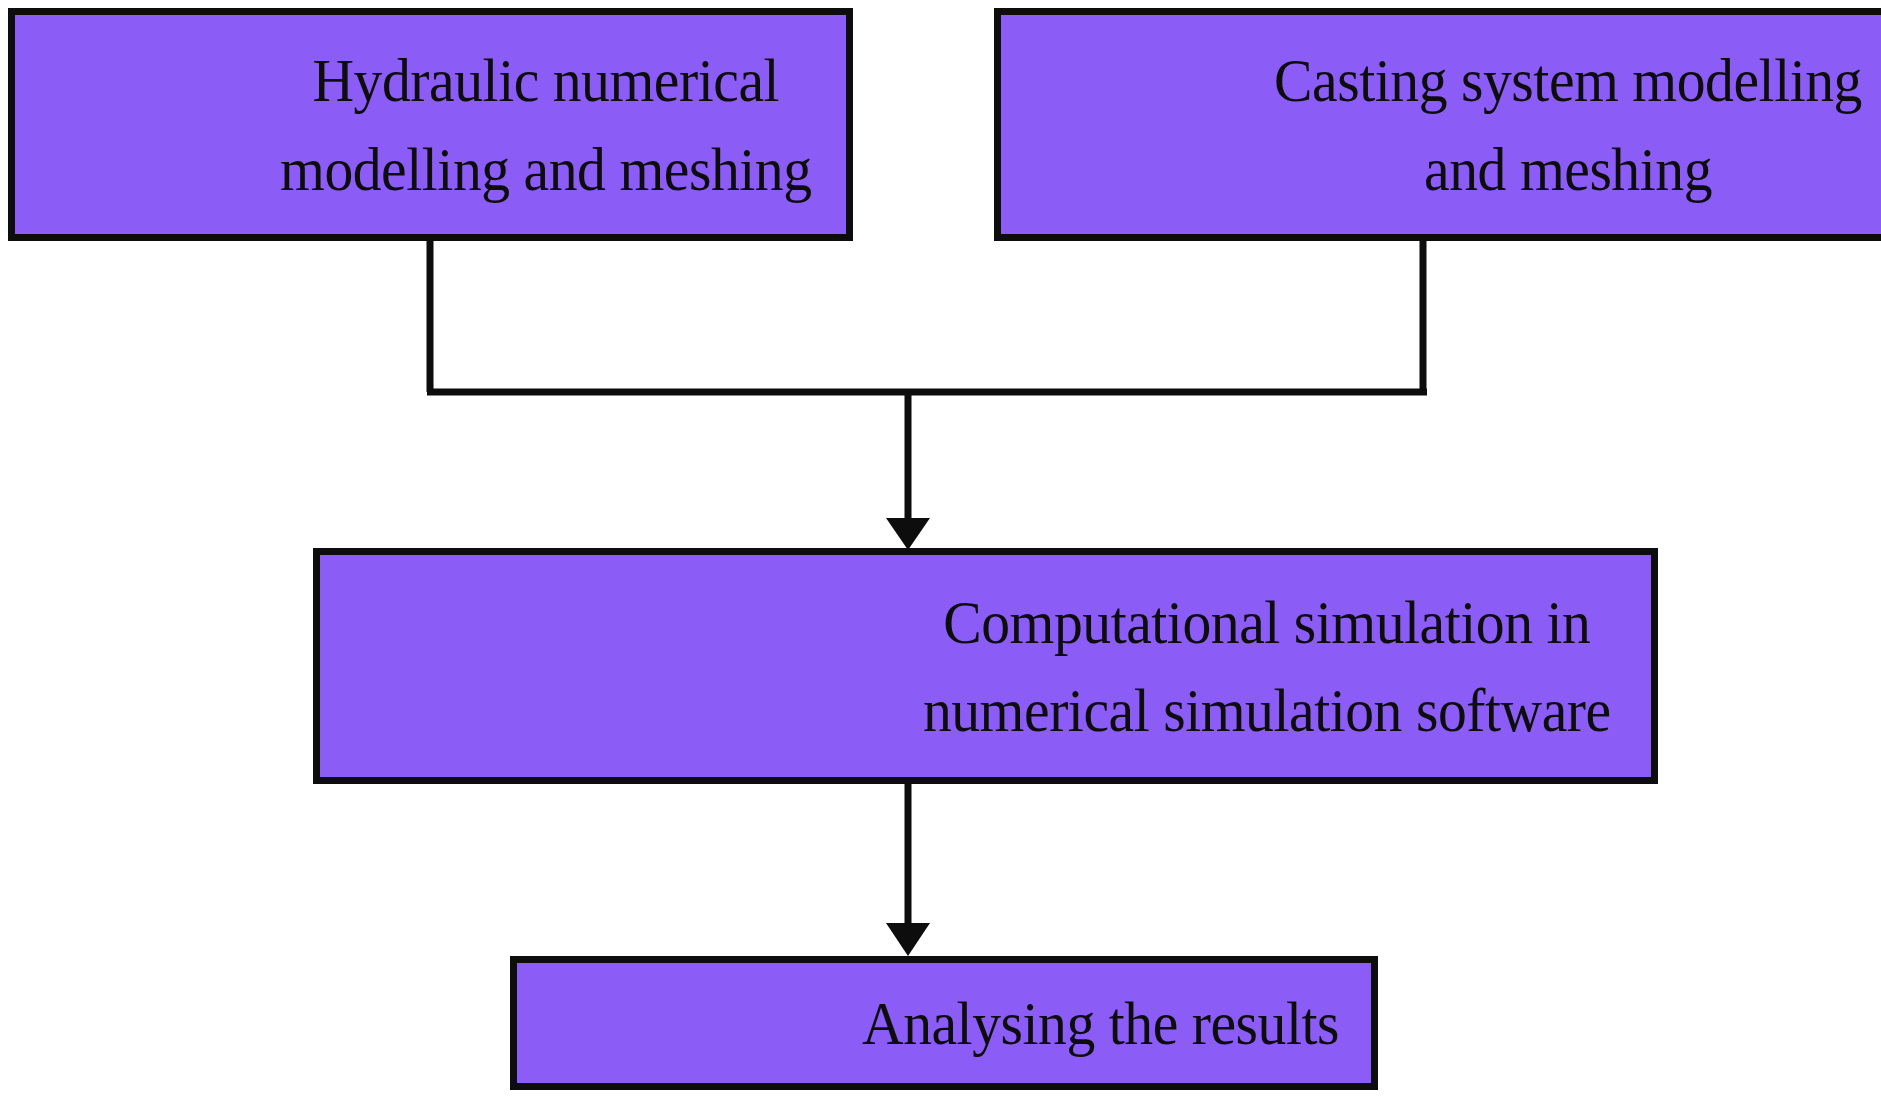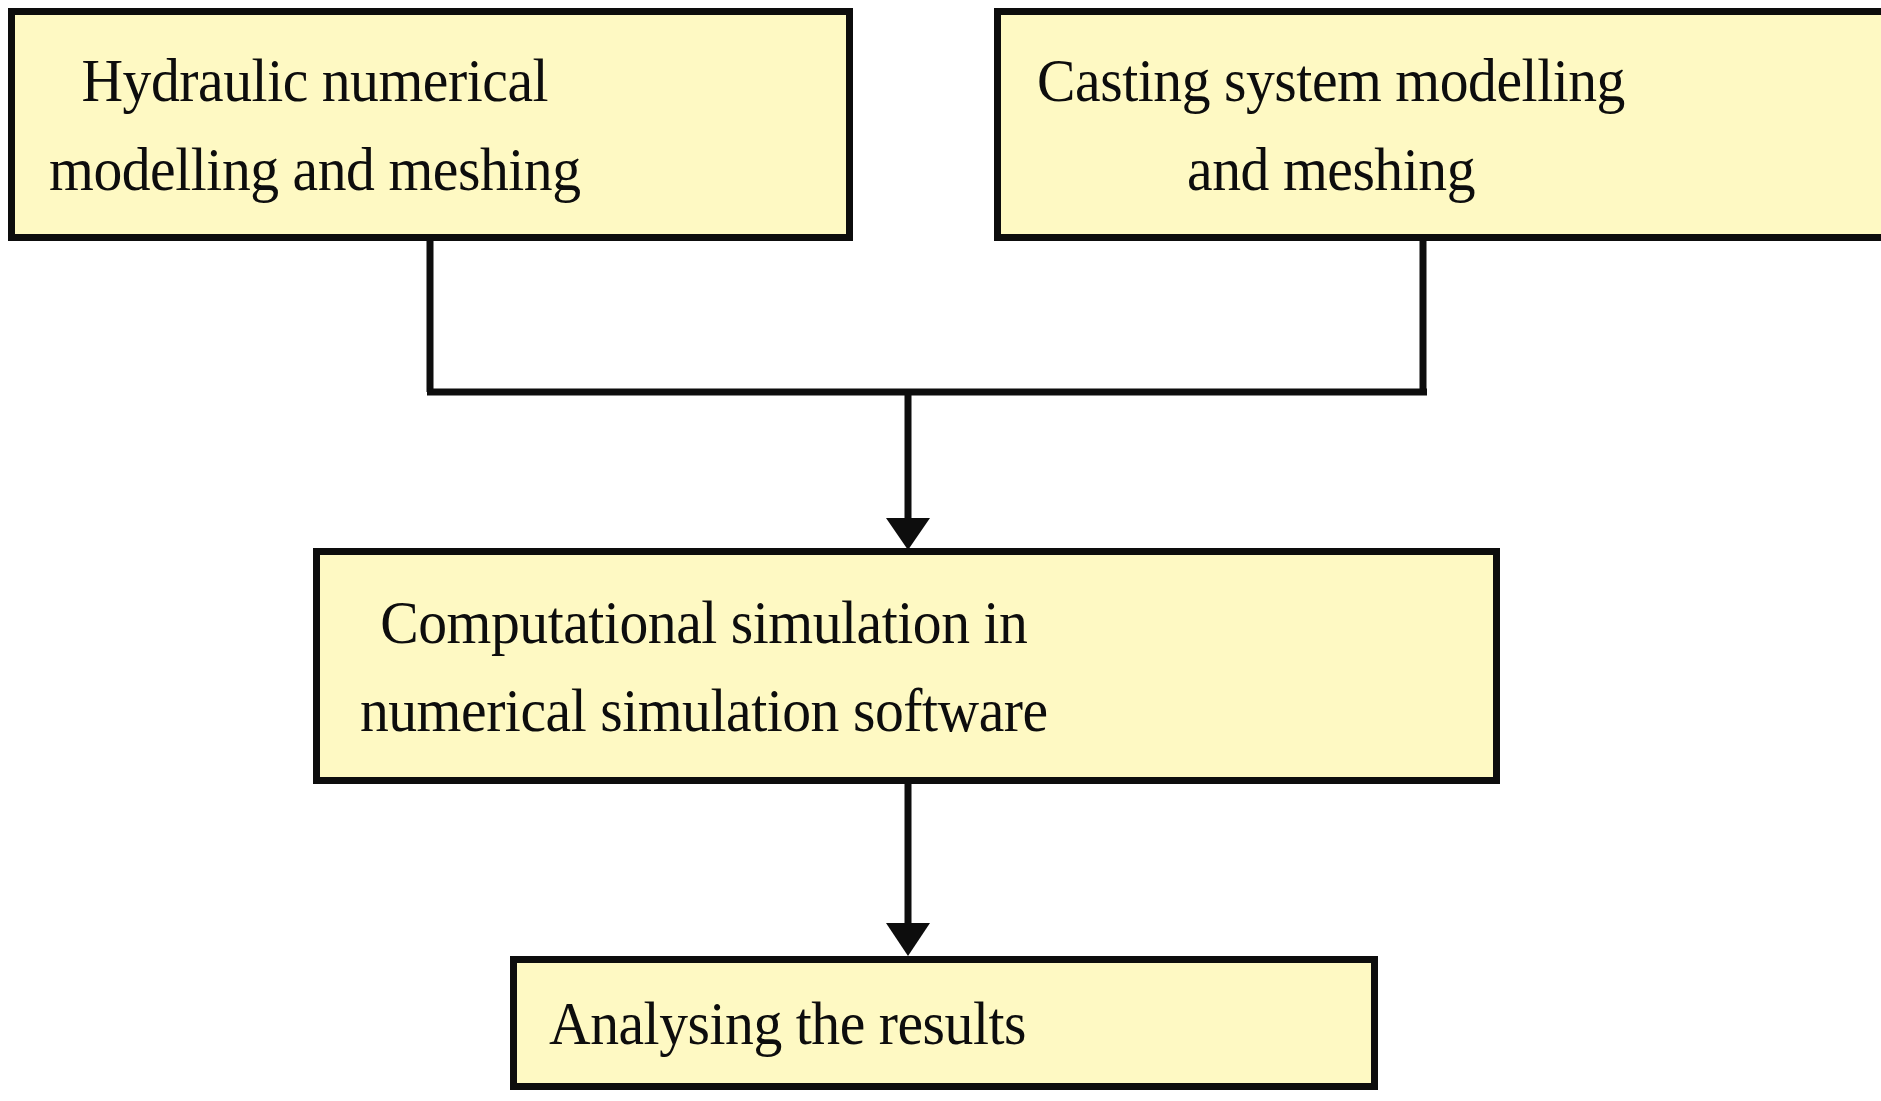--- a/index.html
+++ b/index.html
@@ -12,39 +12,39 @@
     width: 1881px;
     height: 1101px;
     background: #ffffff;
     overflow: hidden;
     font-family: "Liberation Serif", "DejaVu Serif", serif;
   }
   .node {
     position: absolute;
     box-sizing: border-box;
     border: 7px solid #0d0d0d;
-    background: #fef9c3;
+    background: #8b5cf6;
     display: flex;
     align-items: center;
-    justify-content: flex-start;
+    justify-content: flex-end;
     text-align: center;
     color: #0d0d0d;
   }
   .node .label {
     display: block;
     font-size: 62px;
     line-height: 1.42;
     letter-spacing: -0.5px;
     transform: scaleX(0.93);
     white-space: pre-line;
     padding: 0 14px;
   }
   #node-hydraulic   { left: 8px;   top: 8px;    width: 845px;  height: 233px; }
   #node-casting     { left: 963px; top: 8px;    width: 911px;  height: 233px; margin-left: 31px; }
-  #node-simulation  { left: 313px; top: 548px;  width: 1187px; height: 236px; }
+  #node-simulation  { left: 313px; top: 548px;  width: 1345px; height: 236px; }
   #node-analysing   { left: 510px; top: 956px;  width: 868px;  height: 134px; }
 
   .edge-svg {
     position: absolute;
     left: 0;
     top: 0;
     width: 1881px;
     height: 1101px;
     pointer-events: none;
   }

